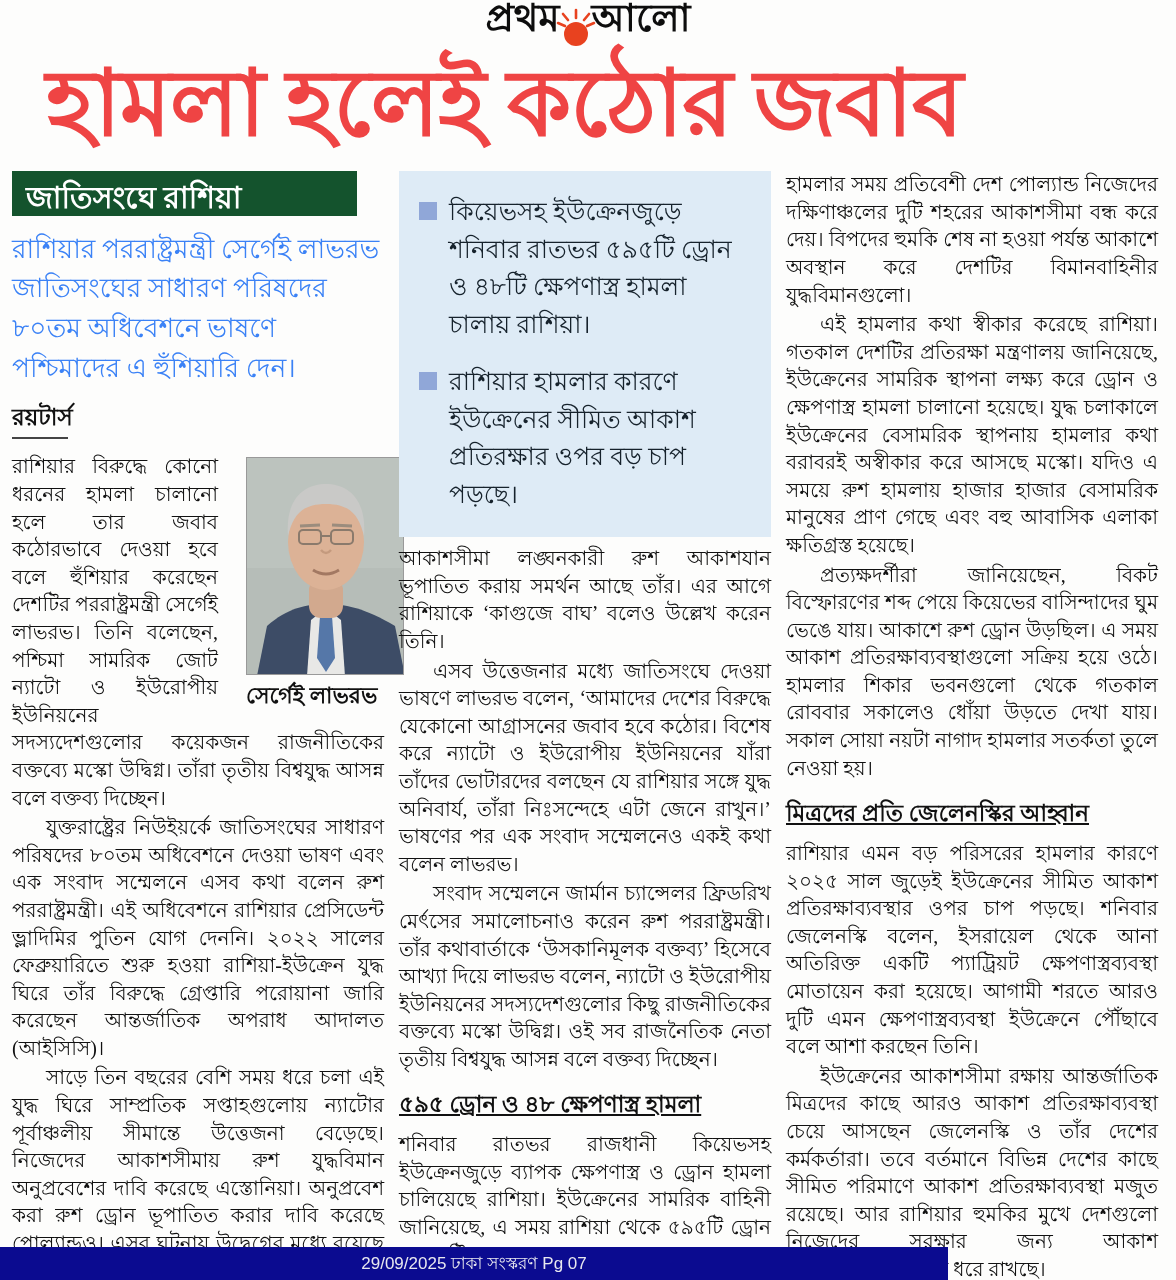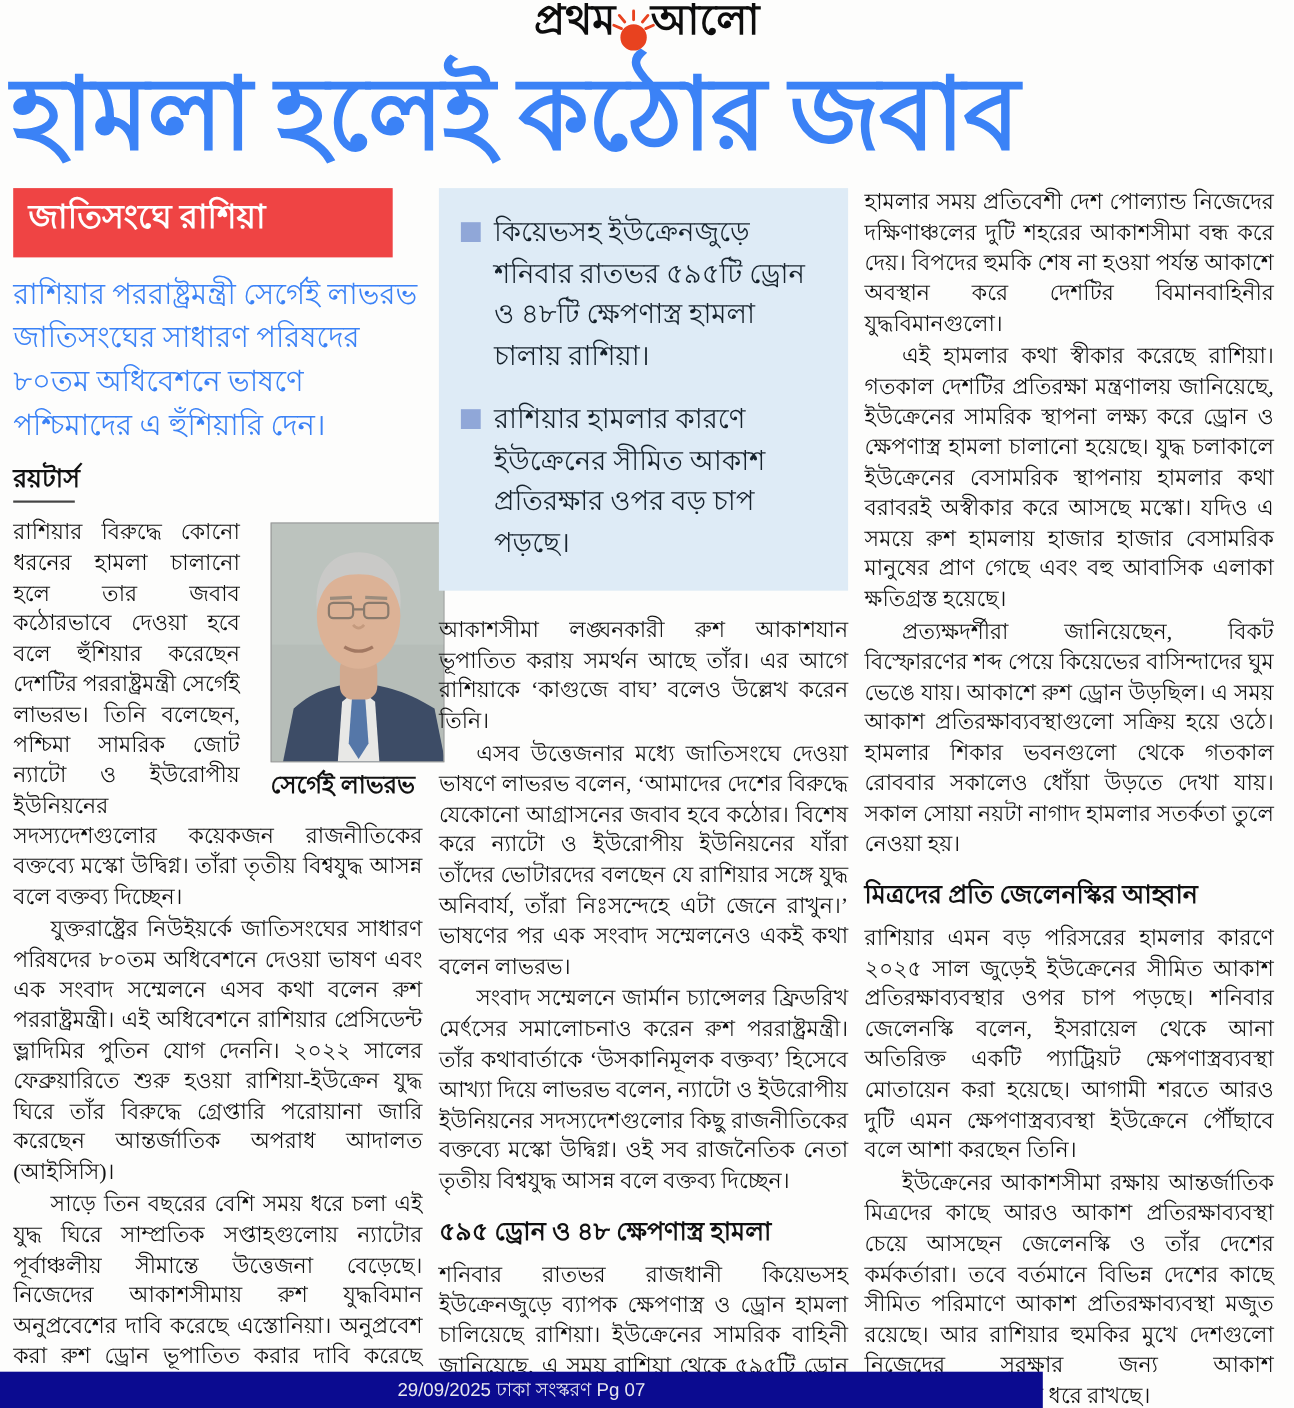--- a/index.html
+++ b/index.html
@@ -16,64 +16,64 @@
     display:flex; justify-content:center; align-items:flex-end;
     padding-top:6px; height:52px; position:relative;
   }
   .masthead .word {
     font-size:38px; font-weight:bold; color:#0d0d0d; letter-spacing:0;
   }
   .sun { width:40px; height:42px; margin:0 -4px; position:relative; top:-2px; }
 
   
   .headline {
-    font-size:92px; font-weight:bold; color:#3b82f6;
+    font-size:92px; font-weight:bold; color:#ef4444;
     line-height:1.1; padding:2px 10px 6px 10px;
-    letter-spacing:-1px; white-space:nowrap;
+    letter-spacing:-1px; white-space:nowrap;margin-left:36px;
   }
 
   
   .columns {
     display:grid; grid-template-columns: 372px 372px 372px;
     column-gap:15px; padding:10px 12px 0 12px;
   }
   .col { font-size:20px; line-height:1.38; text-align:justify; }
   .col p { margin-bottom:2px; }
   .col p.indent { text-indent:1.7em; }
 
   
   .kicker {
-    display:inline-block; background:#ef4444; color:#fff;
+    display:inline-block; background:#14532d; color:#fff;
     font-weight:bold; font-size:30px; line-height:1.15;
-    padding:10px 16px 18px 14px; margin-bottom:14px; min-width:345px;
+    padding:10px 16px 0 14px; margin-bottom:14px; min-width:345px;
   }
   .intro {
     font-size:26.5px; line-height:1.5; text-align:left;
     margin-bottom:13px; color:#3b82f6;
   }
   .byline {
     font-weight:bold; font-size:23px; margin:6px 0 2px 0; text-align:left;
   }
   .byline-rule { width:56px; border-bottom:2px solid #444; margin:4px 0 14px 0; }
 
   .photo-block { float:right; width:138px; margin:4px 0 6px 28px; }
   .photo-frame { width:158px; height:218px; border:1px solid #999; background:#b9c0bb; overflow:hidden; }
   .photo-frame svg { display:block; }
   .photo-caption { font-weight:bold; font-size:22px; margin-top:6px; text-align:left; }
 
   
   .highlight-box {
-    background:#deebf6; padding:22px 20px 24px 20px; margin-bottom:23px;
+    background:#deebf6; padding:22px 20px 24px 20px; margin-bottom:8px;
   }
   .hl-item { display:flex; gap:12px; margin-bottom:20px; }
   .hl-item:last-child { margin-bottom:0; }
   .hl-bullet { flex:0 0 18px; width:18px; height:18px; margin-top:9px; background:#90a7d8; }
   .hl-text { font-size:25px; line-height:1.5; text-align:left; color:#16222c; }
 
-  .subhead { font-weight:bold; font-size:23px; margin:16px 0 10px 0; text-align:left; }
+  .subhead { font-weight:bold; font-size:23px; margin:16px 0 10px 0; text-align:left;text-decoration:underline; }
 
   
   .footer-bar {
     position:absolute; left:0; bottom:0; width:948px; height:33px;
     background:#0b0b90; display:flex; align-items:center; justify-content:center;
   }
   .footer-text { color:#e8e8ef; font-size:17px; font-family:"Liberation Sans","DejaVu Sans",sans-serif; }
 </style>
 </head>
 <body>

